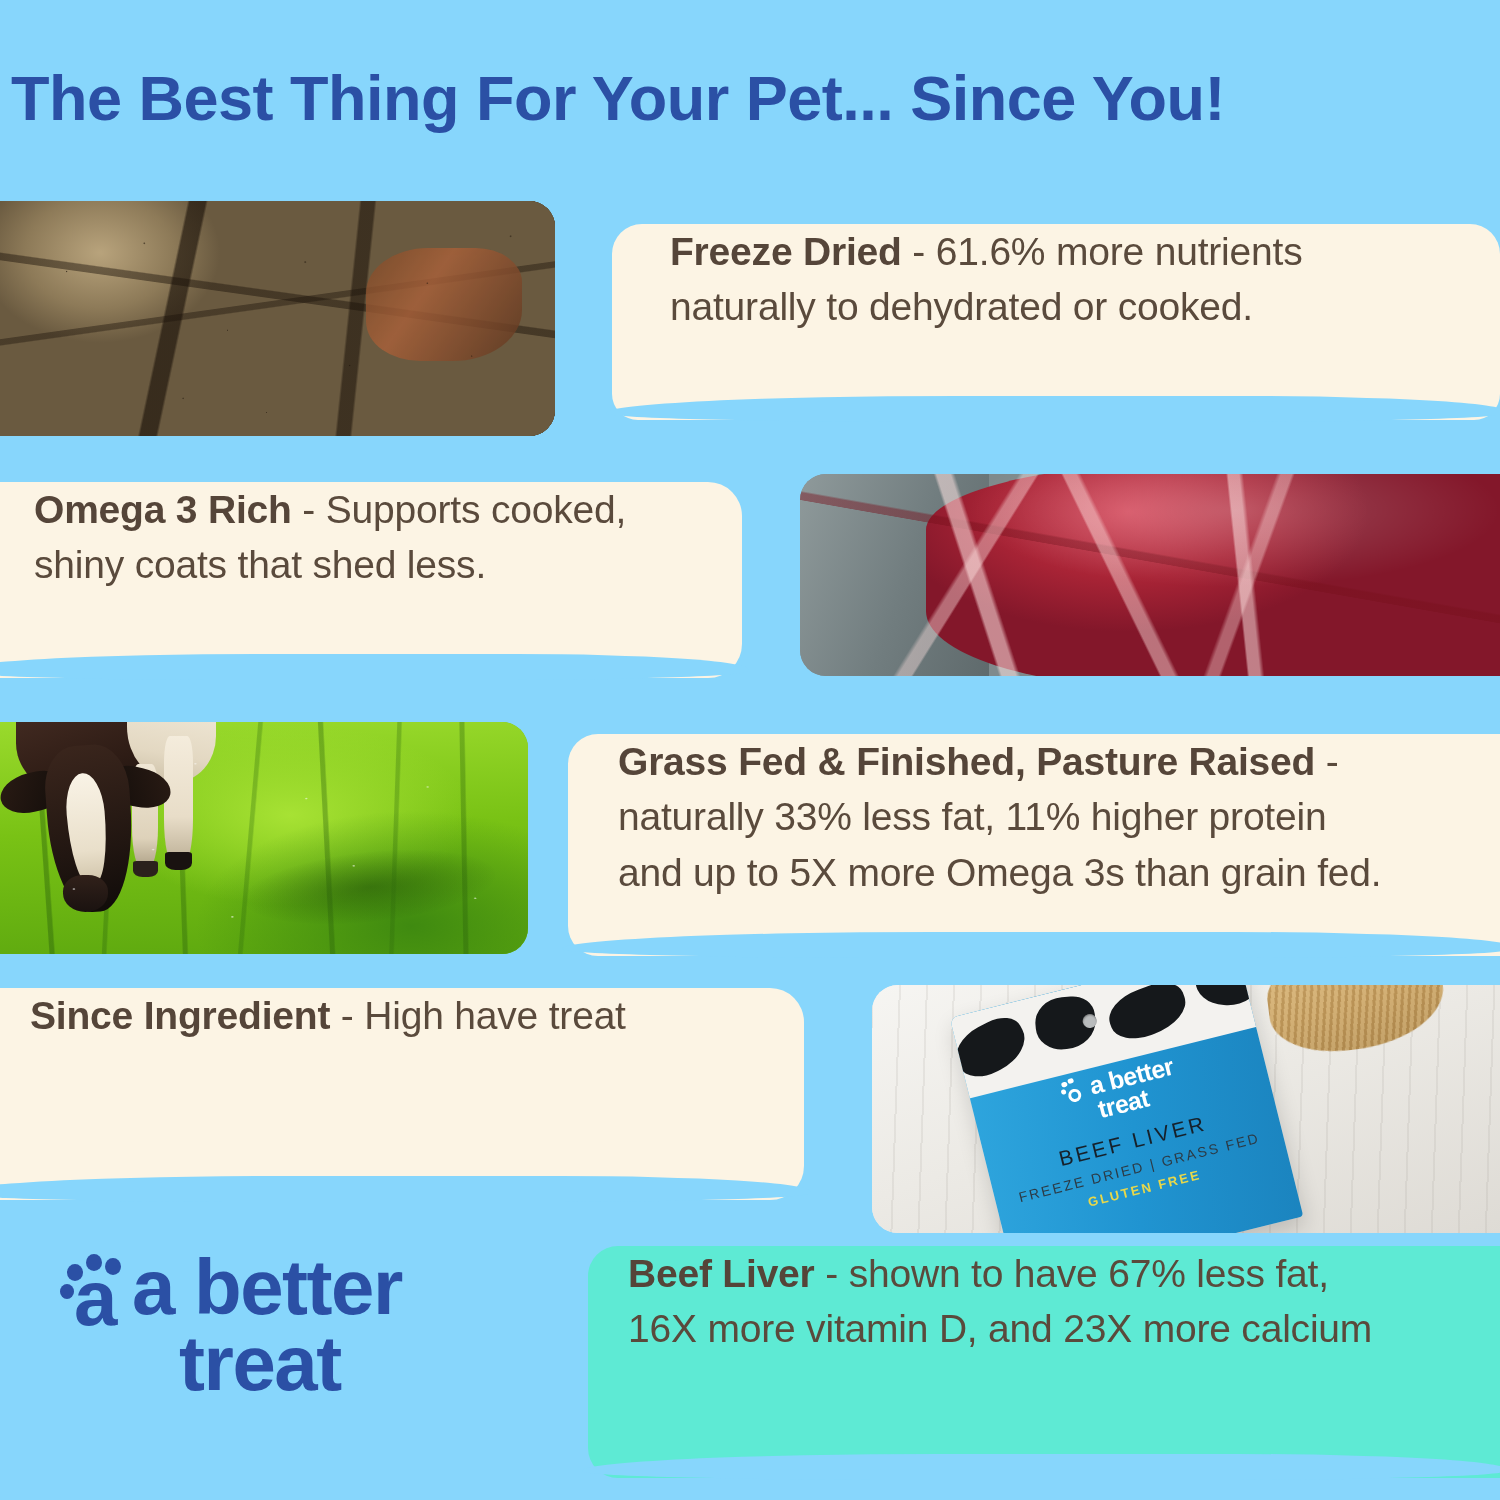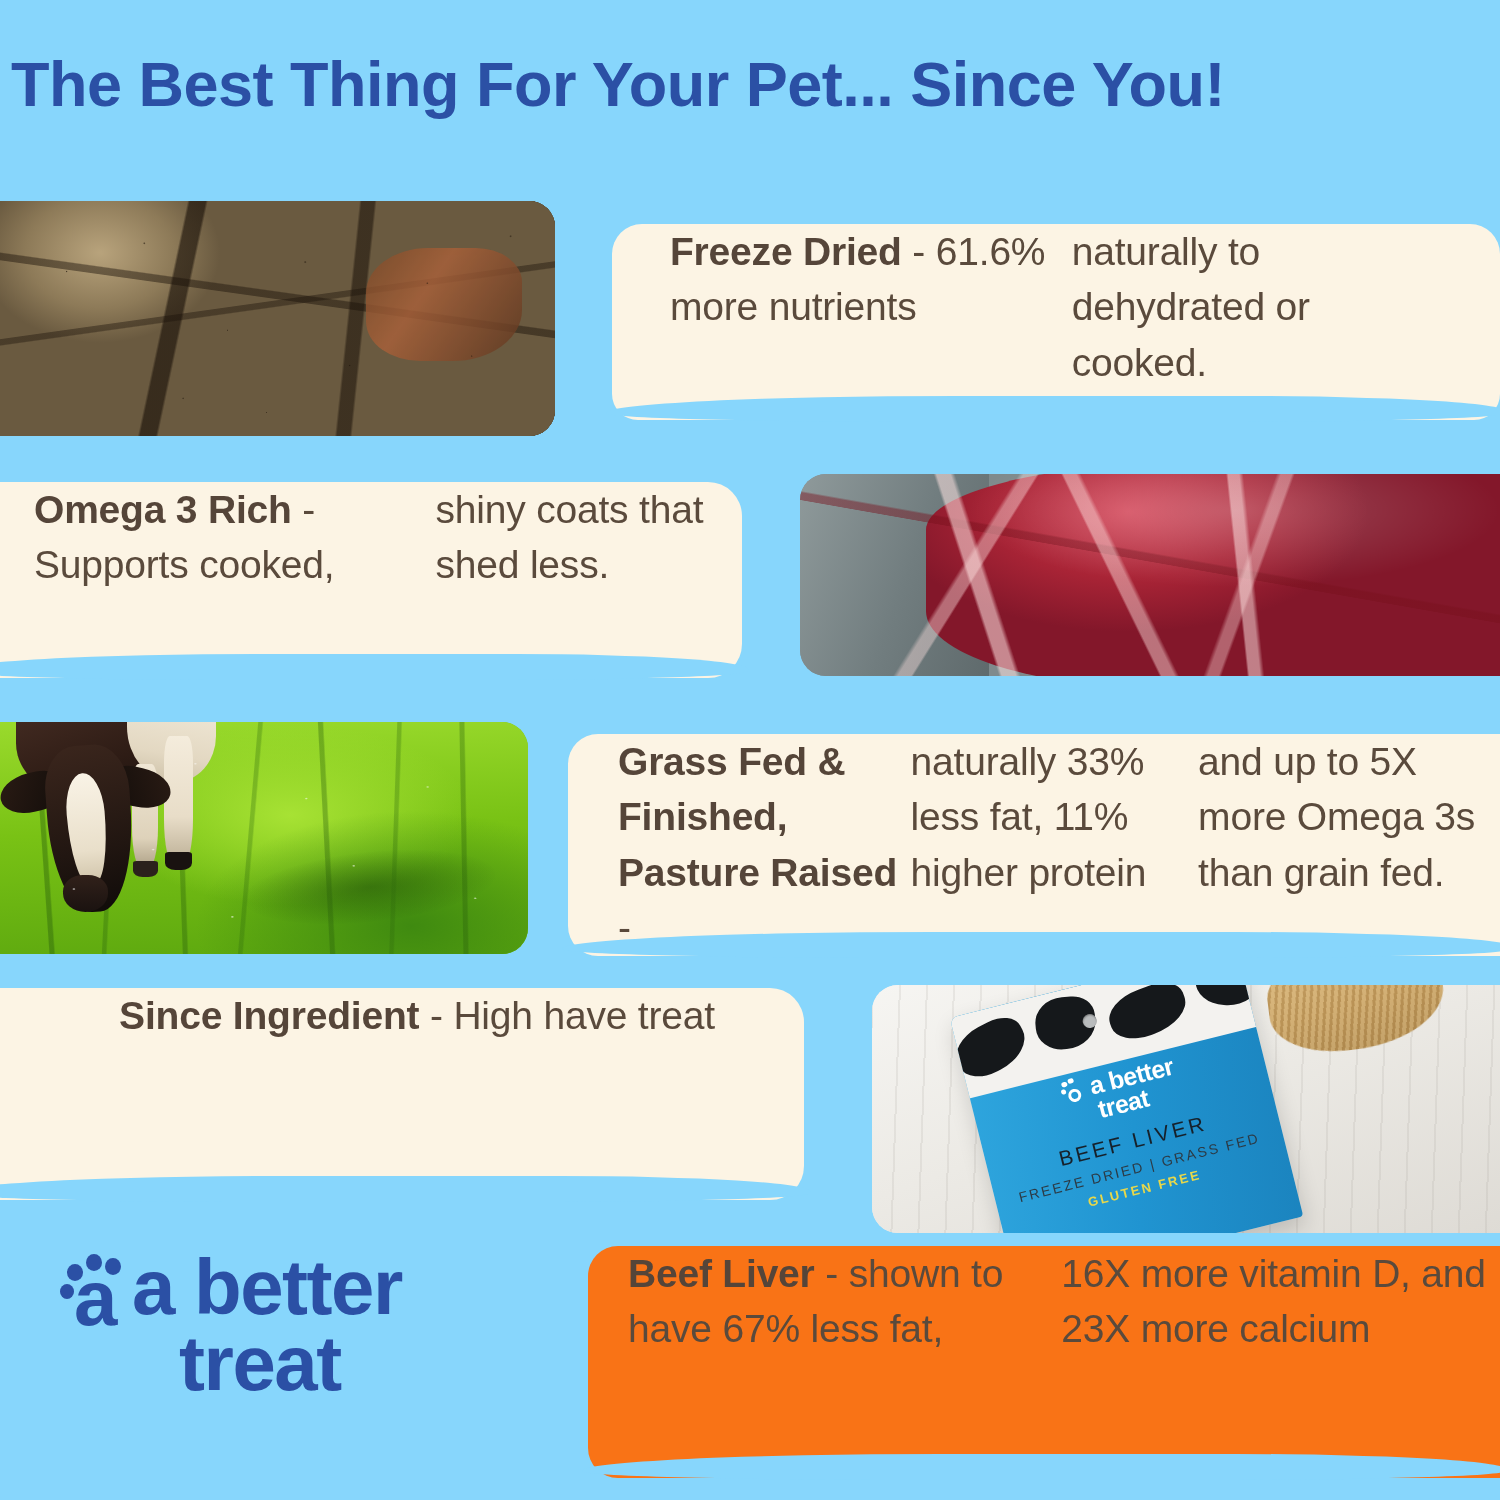--- a/index.html
+++ b/index.html
@@ -14,38 +14,37 @@
   #poster {
     position:relative;
     width:1500px; height:1500px;
     background:#87D6FC;
     overflow:hidden;
   }
 
   
   .headline {
     position:absolute;
-    left:0; top:48px;
+    left:0; top:62px;
     width:1236px;
     text-align:center;
     font-size:63px;
     font-weight:bold;
     letter-spacing:-0.5px;
     color:#2B50A5;
     white-space:nowrap;
     font-family:"Liberation Sans", sans-serif;
   }
 
   
   .card {
     position:absolute;
     background:#FCF4E4;
     display:flex;
-    flex-direction:row;
-    justify-content:center;
+    flex-direction:column;
     color:#5A4A3C;
     font-size:39px;
     line-height:1.42;
     letter-spacing:-0.2px;
   }
   .card .txt { display:block; }
   .card b { font-weight:bold; color:#554539; }
   .card .sep { font-weight:normal; }
 
   
@@ -439,18 +438,18 @@
           <i class="t2"></i>
           <i class="t3"></i>
           <i class="t4"></i>
         <span class="aword">a</span>
       </span>
       <span class="aglyph">a better</span>
     </span>
     <span class="l2">treat</span>
   </div>
 
-  <div class="card" style="left: 588px; top: 1246px; width: 912px; height: 232px; border-radius: 30px 0px 0px 30px; padding: 0px 0px 0px 40px; background: #f97316; gap: 20px;">
+  <div class="card" style="left: 588px; top: 1246px; width: 912px; height: 232px; border-radius: 30px 0px 0px 30px; padding: 0px 0px 0px 40px; background: #5eead4;">
     <span class="txt"><b>Beef Liver</b><span class="sep"> - </span><span>shown to have 67% less fat,</span></span>
     <span class="txt">16X more vitamin D, and 23X more calcium</span>
   </div>
 
 </div>
 
 </body></html>

